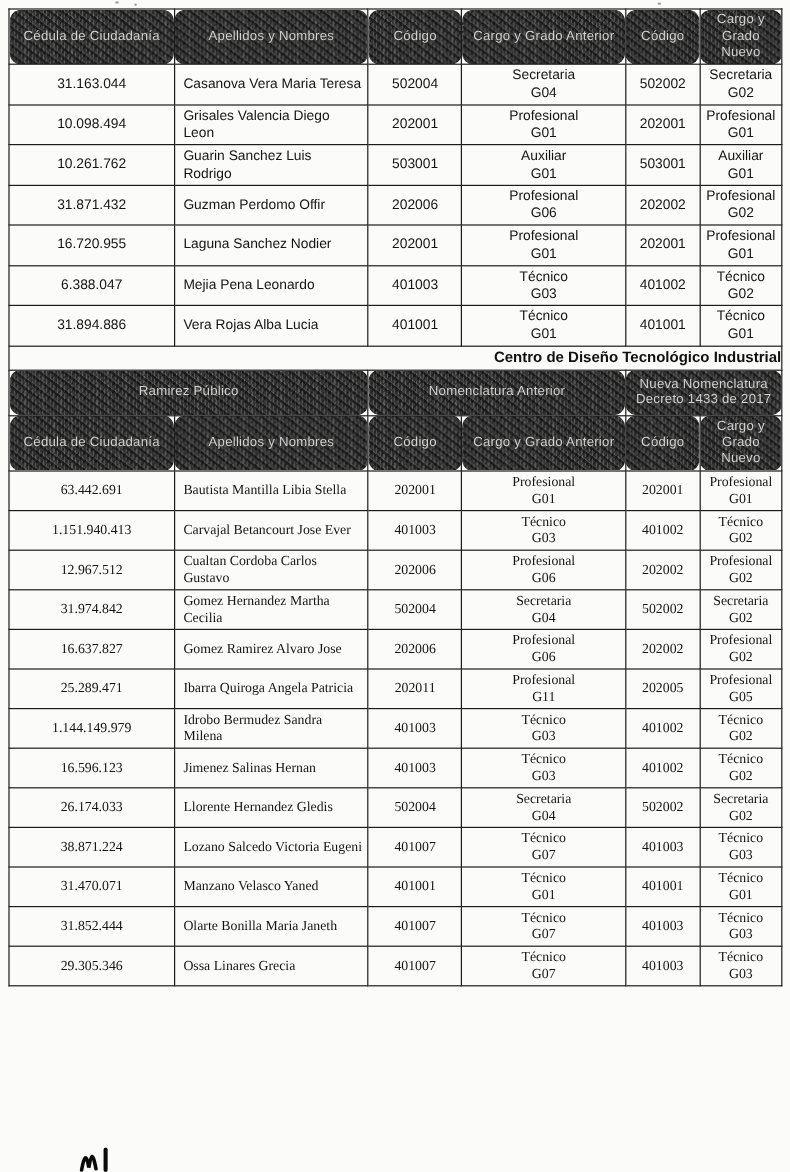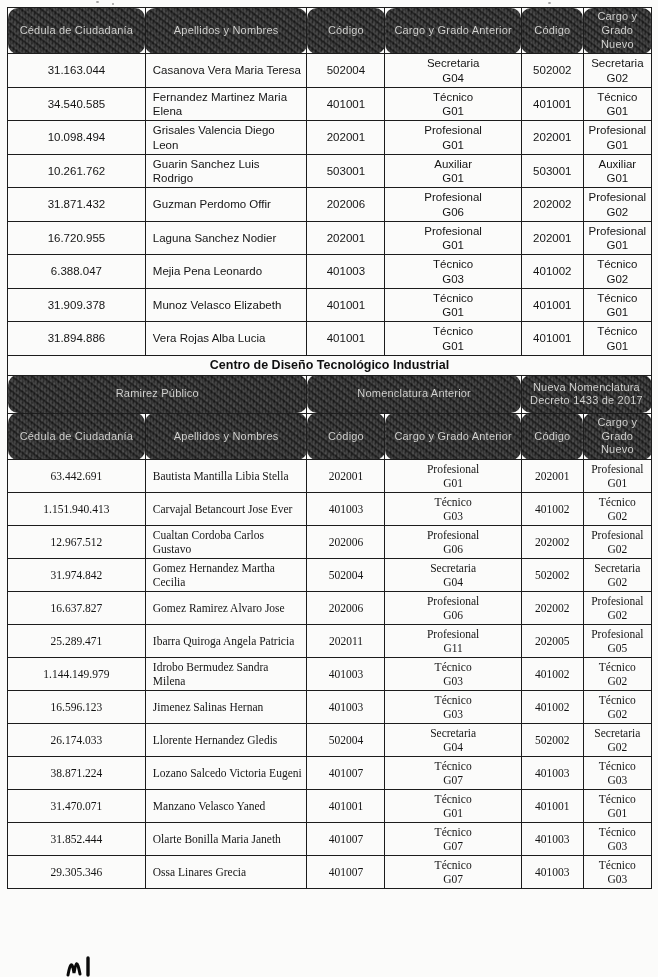--- a/index.html
+++ b/index.html
@@ -44,21 +44,21 @@
   }
   .data-row { height:33.5px; }
   .t2 .data-row { height:33px;font-family:Liberation Serif, serif; }
   .c-nom { text-align:left; padding-left:7px; padding-right:4px; }
   .line { display:block; }
   .c-nom .line { display:inline; }
 
   .section-title {
     border-left:1.6px solid #1c1c1c;
     border-right:1.6px solid #1c1c1c;
-    text-align:center;
+    text-align:right;
     font-weight:bold;
     font-size:12.5px;
     padding:2px 0 3px 0;
     color:#101010;
   }
 
   .speckle { position:absolute; background:#555; border-radius:50%; opacity:0.55; }
   .handwritten { position:absolute; left:62px; top:956px; }
 </style>
 </head>
@@ -105,40 +105,20 @@
           <td class="c-cod">
             <span class="line">502002</span>
           </td>
           <td class="c-car">
             <span class="line">Secretaria</span>
             <span class="line">G02</span>
           </td>
         </tr>
         <tr class="data-row">
           <td class="c-ced">
-            <span class="line">34.540.585</span>
-          </td>
-          <td class="c-nom"><span class="line">Fernandez Martinez Maria Elena</span></td>
-          <td class="c-cod">
-            <span class="line">401001</span>
-          </td>
-          <td class="c-car">
-            <span class="line">Técnico</span>
-            <span class="line">G01</span>
-          </td>
-          <td class="c-cod">
-            <span class="line">401001</span>
-          </td>
-          <td class="c-car">
-            <span class="line">Técnico</span>
-            <span class="line">G01</span>
-          </td>
-        </tr>
-        <tr class="data-row">
-          <td class="c-ced">
             <span class="line">10.098.494</span>
           </td>
           <td class="c-nom"><span class="line">Grisales Valencia Diego Leon</span></td>
           <td class="c-cod">
             <span class="line">202001</span>
           </td>
           <td class="c-car">
             <span class="line">Profesional</span>
             <span class="line">G01</span>
           </td>
@@ -221,40 +201,20 @@
           <td class="c-car">
             <span class="line">Técnico</span>
             <span class="line">G03</span>
           </td>
           <td class="c-cod">
             <span class="line">401002</span>
           </td>
           <td class="c-car">
             <span class="line">Técnico</span>
             <span class="line">G02</span>
-          </td>
-        </tr>
-        <tr class="data-row">
-          <td class="c-ced">
-            <span class="line">31.909.378</span>
-          </td>
-          <td class="c-nom"><span class="line">Munoz Velasco Elizabeth</span></td>
-          <td class="c-cod">
-            <span class="line">401001</span>
-          </td>
-          <td class="c-car">
-            <span class="line">Técnico</span>
-            <span class="line">G01</span>
-          </td>
-          <td class="c-cod">
-            <span class="line">401001</span>
-          </td>
-          <td class="c-car">
-            <span class="line">Técnico</span>
-            <span class="line">G01</span>
           </td>
         </tr>
         <tr class="data-row">
           <td class="c-ced">
             <span class="line">31.894.886</span>
           </td>
           <td class="c-nom"><span class="line">Vera Rojas Alba Lucia</span></td>
           <td class="c-cod">
             <span class="line">401001</span>
           </td>

